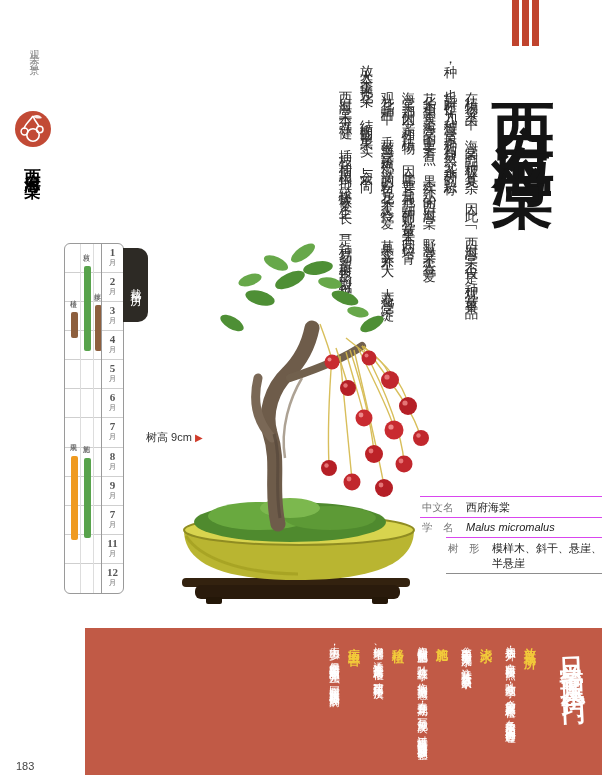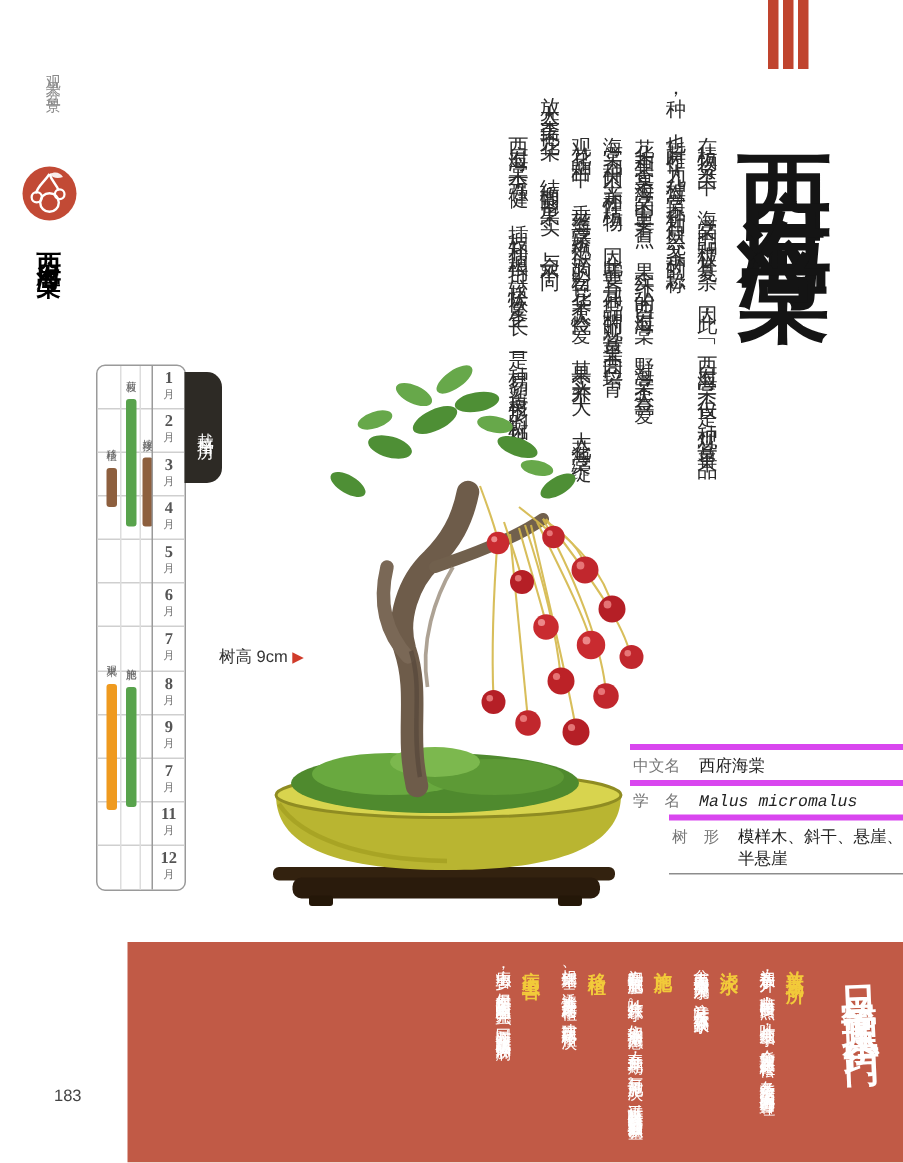--- a/index.html
+++ b/index.html
@@ -46,37 +46,37 @@
       border-radius:0 10px 10px 0;color:#fff;writing-mode:vertical-rl;font-size:11px;
       letter-spacing:3px;text-align:center;padding-top:0;display:flex;align-items:center;justify-content:center;}
 
   
   .photo{left:140px;top:228px;width:320px;height:395px;}
   .height-label{left:146px;top:430px;font-size:11px;color:#333;}
   .height-label .arrow{color:#d03b2a;font-size:10px;}
 
   
   .info{left:420px;top:496px;width:182px;}
-  .info-row{display:flex;border-top:4px solid #d946ef;padding:3px 0 2px 2px;align-items:baseline;}
+  .info-row{display:flex;border-top:1px solid #d946ef;padding:3px 0 2px 2px;align-items:baseline;}
   .info-row:last-child{border-bottom:1px solid #8d8d8d;margin-left:26px;}
   .info-label{width:44px;font-size:10.5px;color:#777;flex:none;}
   .info-value{font-size:11px;color:#222;}
-  .info-value.latin{font-style:italic;font-family:Liberation Mono, monospace;}
+  .info-value.latin{font-style:italic;font-family:Liberation Sans, sans-serif;}
 
   
   .tips{left:85px;top:628px;width:517px;height:147px;background:#c15a46;}
   .tips-inner{position:absolute;left:10px;right:12px;top:10px;bottom:10px;
       writing-mode:vertical-rl;color:#fff;}
   .tips-title{font-size:24px;font-weight:bold;letter-spacing:7px;line-height:34px;
       margin-left:18px;transform:rotate(-2.5deg);color:#fff;}
   .tip-heading{color:#f2ca3a;font-weight:bold;font-size:12px;letter-spacing:3px;
       margin-left:3px;line-height:16px;}
   .tip-body{font-size:10.5px;letter-spacing:1px;line-height:16px;margin-left:9px;color:#fff;}
 
-  .page-number{left:16px;top:725px;font-size:11px;color:#444;margin-left:20px;}
+  .page-number{left:16px;top:760px;font-size:11px;color:#444;}
 </style>
 </head>
 <body>
 
 <div class="abs red-bars">
   <i></i>
   <i></i>
   <i></i>
 </div>
 

